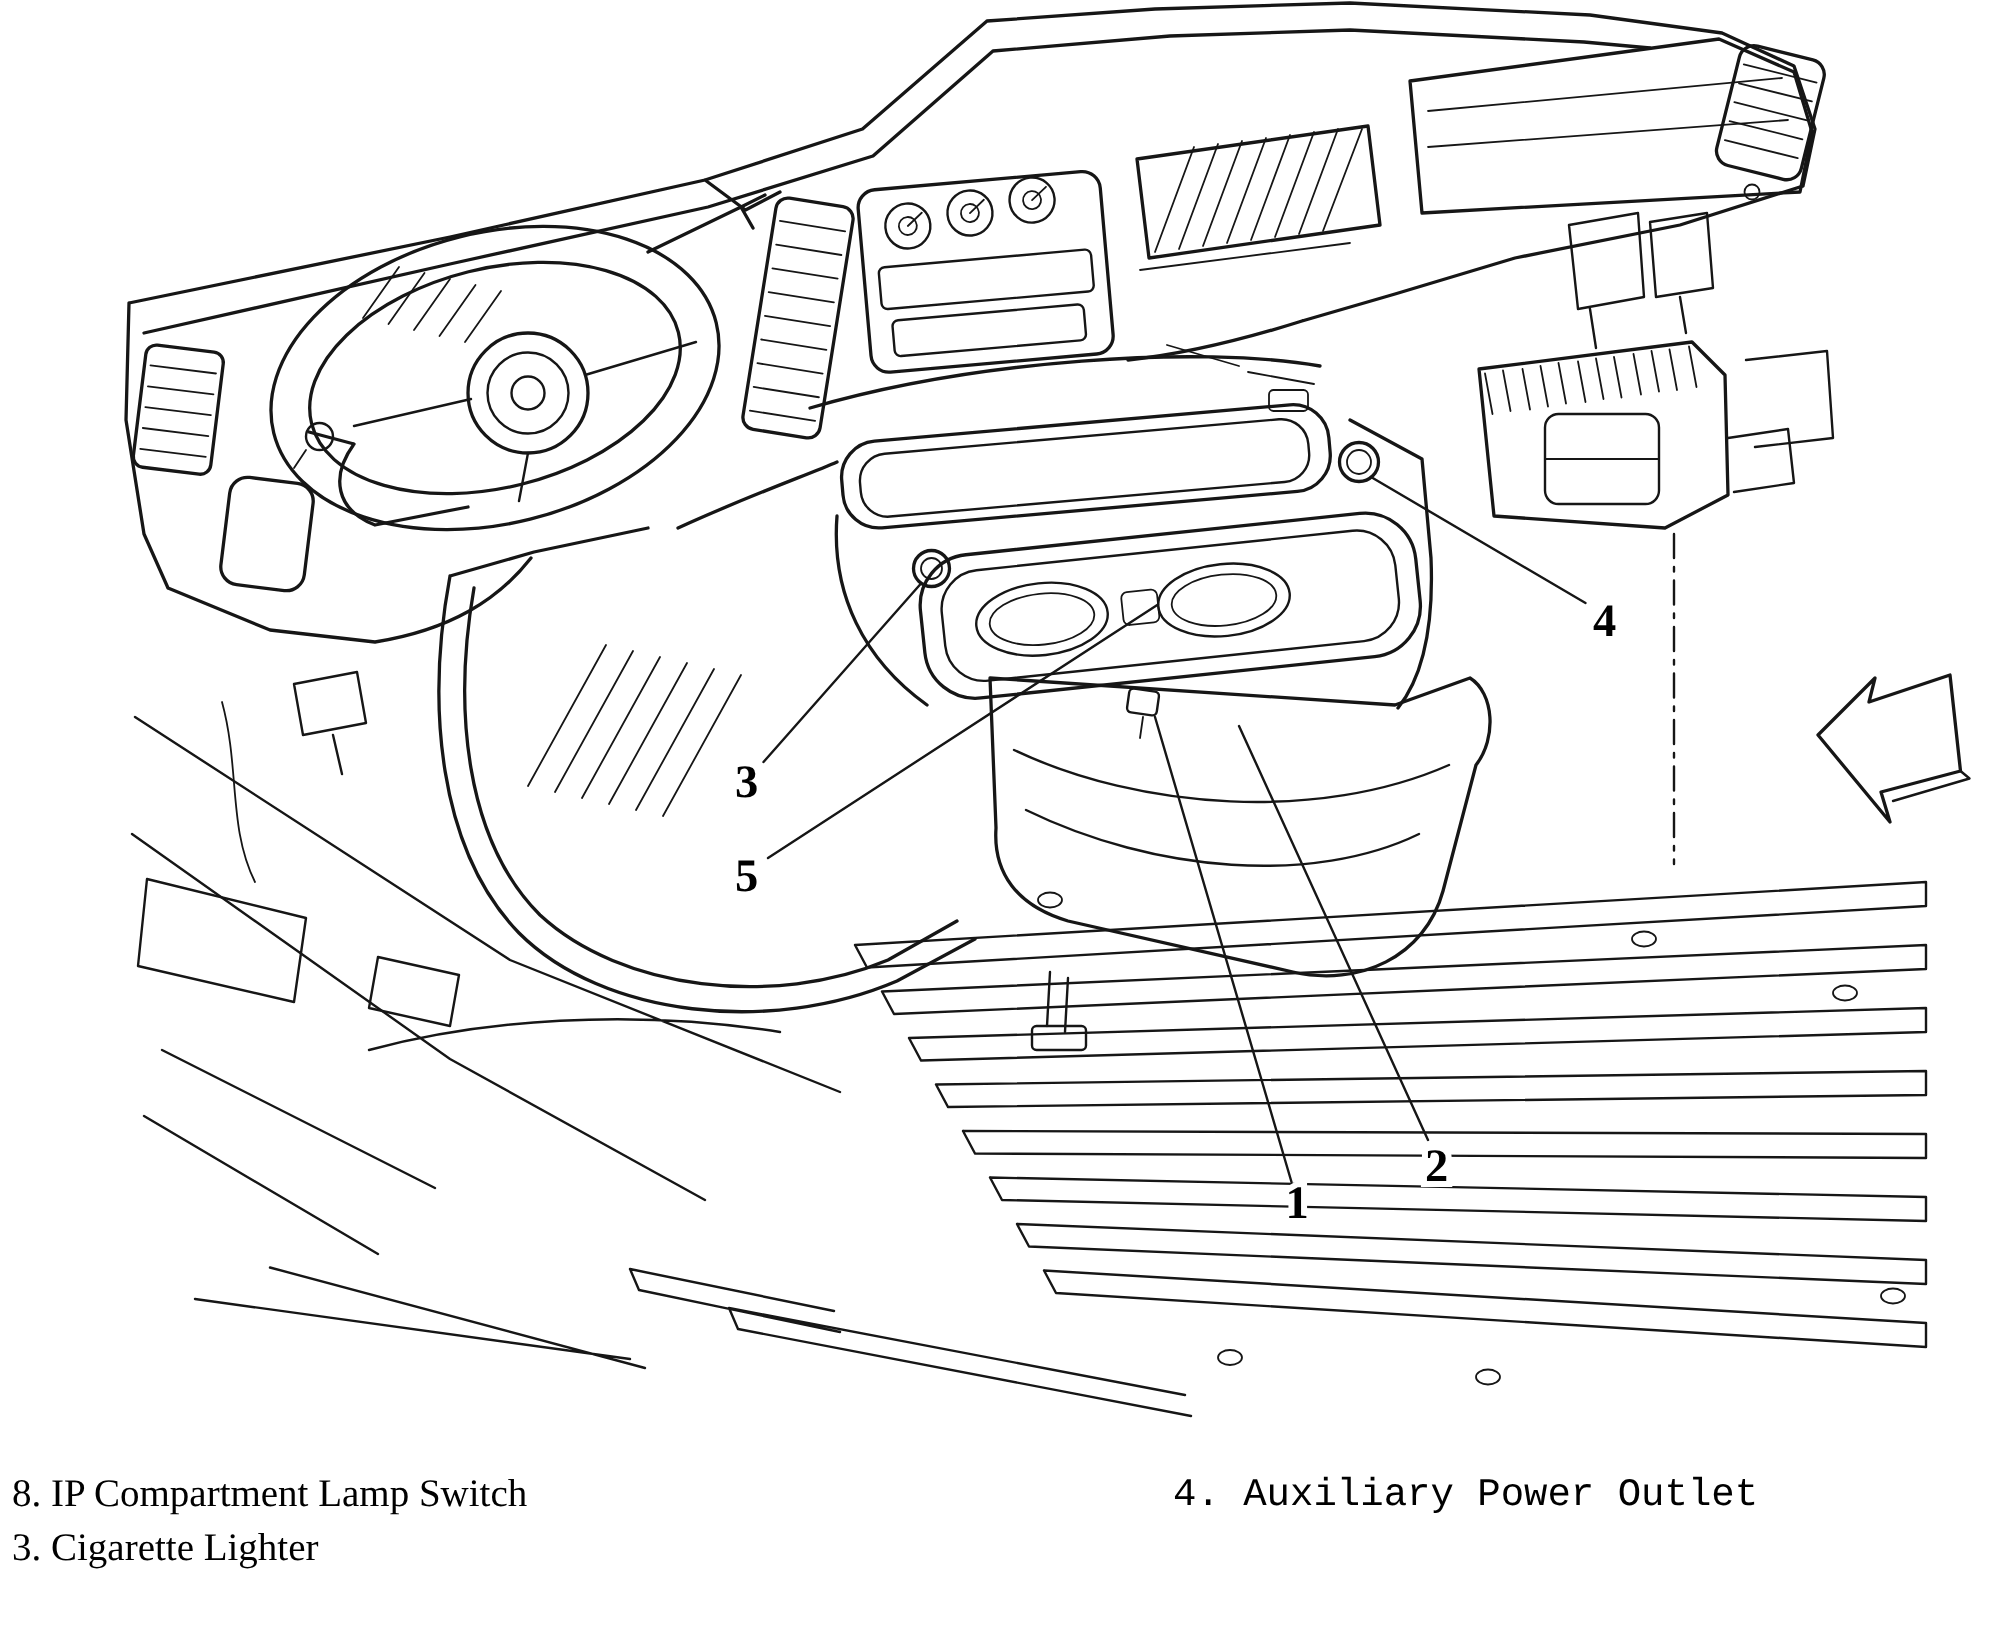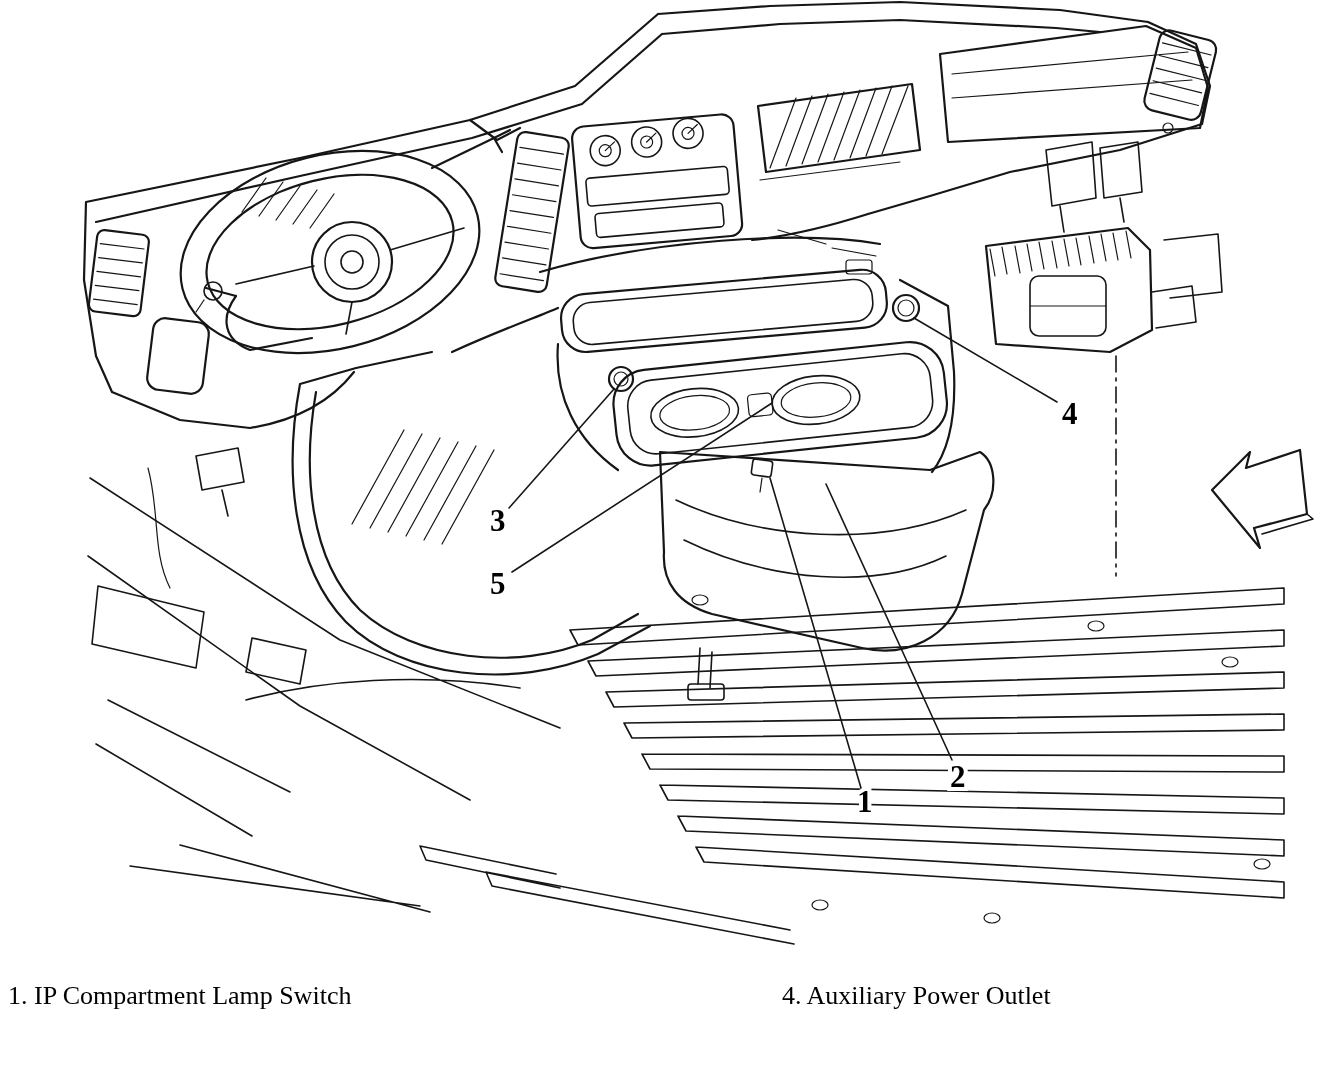--- a/index.html
+++ b/index.html
@@ -9,21 +9,21 @@
   .ln{fill:none;stroke:#161616;stroke-width:2.2;stroke-linecap:round;stroke-linejoin:round;}
   .md{fill:none;stroke:#161616;stroke-width:1.6;stroke-linecap:round;stroke-linejoin:round;}
   .tn{fill:none;stroke:#161616;stroke-width:1.2;stroke-linecap:round;}
   .dashdot{stroke-dasharray:16 6 3 6;}
   .white{fill:#fff;}
   .num{font-family:"Liberation Serif",serif;font-size:31px;font-weight:600;fill:#000;
        paint-order:stroke;stroke:#fff;stroke-width:8px;}
   .legend{position:absolute;top:978px;left:0;width:100%;color:#000;}
   .legend-col{position:absolute;top:0;}
   .legend-col.left{left:8px;}
-  .legend-col.right{left:782px;}
+  .legend-col.right{left:782px;font-family:Liberation Mono, monospace;}
   .legend-item{font-size:26px;line-height:36px;white-space:nowrap;}
 </style>
 </head>
 <body>
 
 <div class="stage">
   <svg width="1328" height="1088" viewBox="0 0 1328 1088">
 
     <g>
       <path class="ln" d="M 86 202 L 300 158 L 470 120 L 575 86 L 658 14
@@ -198,19 +198,20 @@
       <text class="num" x="490" y="531">3</text>
       <text class="num" x="490" y="594">5</text>
       <text class="num" x="1062" y="424">4</text>
       <text class="num" x="857" y="812">1</text>
       <text class="num" x="950" y="787">2</text>
     </g>
   </svg>
 
   <div class="legend">
     <div class="legend-col left">
-      <div class="legend-item">1. IP Compartment Lamp Switch</div>
+      <div class="legend-item">8. IP Compartment Lamp Switch</div>
+      <div class="legend-item">3. Cigarette Lighter</div>
     </div>
     <div class="legend-col right">
       <div class="legend-item">4. Auxiliary Power Outlet</div>
     </div>
   </div>
 </div>
 
 </body></html>

